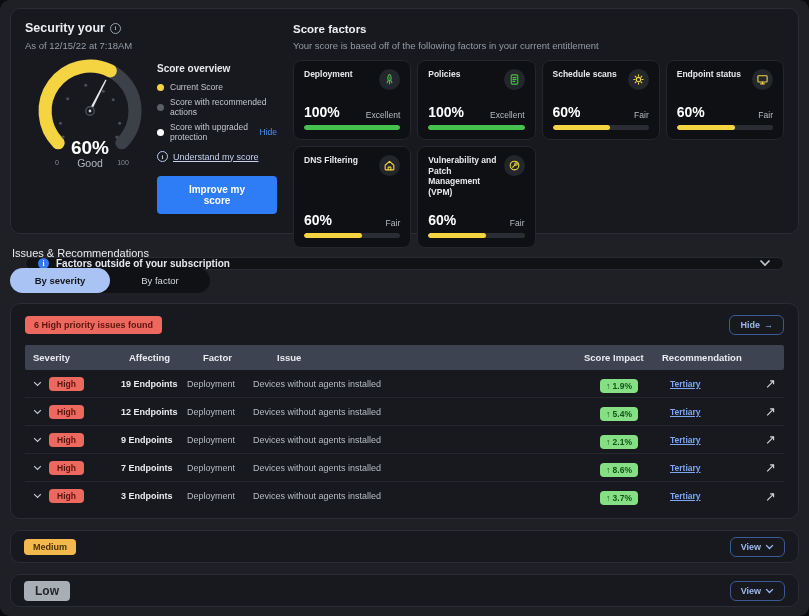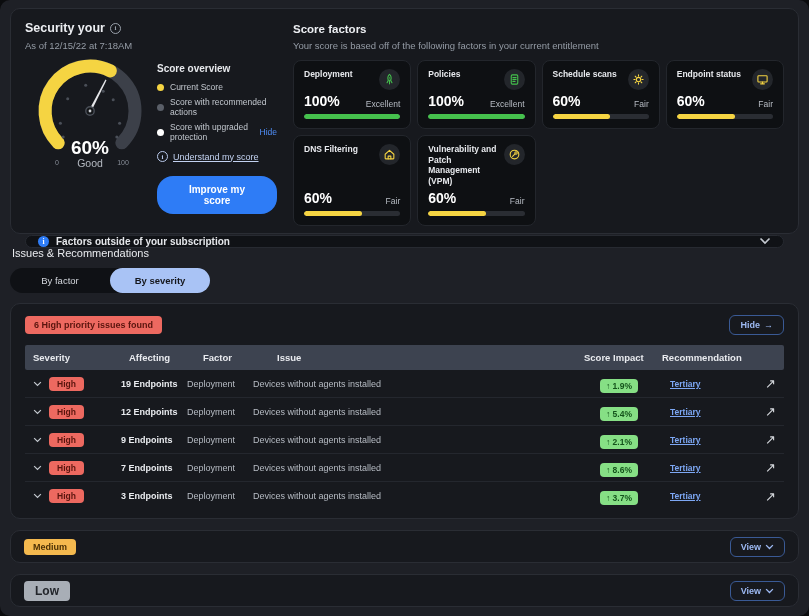--- a/index.html
+++ b/index.html
@@ -29,41 +29,41 @@
   .overview { flex:1; padding-top:8px; }
   .ov-title { font-size:10px; font-weight:bold; color:#e7e9ed; margin-bottom:8px; }
   .legend-item { display:flex; align-items:center; gap:6px; margin-bottom:5px; }
   .legend-dot { width:7px; height:7px; border-radius:50%; background:var(--accent,#888); flex:none; }
   .legend-label { font-size:8.5px; color:#c3c8cf; }
   .legend-link { font-size:8.5px; color:#4f8df7; margin-left:3px; cursor:pointer; }
   .understand { display:flex; align-items:center; gap:5px; margin-top:9px; cursor:pointer; }
   .understand .info-outline { border-color:#b9c9ec; color:#b9c9ec; }
   .understand-label { font-size:9px; color:#c3d2f1; text-decoration:underline; }
   .improve-btn {
-    margin-top:14px; background:#2e7cf6; color:#fff; border:none; border-radius:16px;
+    margin-top:14px; background:#2e7cf6; color:#fff; border:none; border-radius:4px;
     font-size:10px; font-weight:bold; padding:8px 18px; cursor:pointer;
     font-family:"Liberation Sans", sans-serif;
   }
   
   .right-col { flex:1; padding-left:8px; }
   .sf-title { font-size:11.5px; font-weight:bold; color:#eceef2; margin-top:2px; }
   .sf-sub { font-size:9.5px; color:#959ca6; margin-top:5px; margin-bottom:9px; }
   .cards-grid { display:grid; grid-template-columns:repeat(4,1fr); gap:6px; }
   .card {
     background:#0e1013; border:1px solid #23262c; border-radius:8px; padding:8px 10px 9px;
     min-height:57px; display:flex; flex-direction:column;
   }
   .card-head { display:flex; justify-content:space-between; align-items:flex-start; gap:4px; }
   .card-name { font-size:8.5px; font-weight:bold; color:#e7e9ed; line-height:1.25; }
   .icon-circle {
     width:21px; height:21px; border-radius:50%; background:#23262b; flex:none;
     display:flex; align-items:center; justify-content:center; color:var(--accent,#ccc);
   }
   .card-mid { display:flex; justify-content:space-between; align-items:flex-end; margin-top:auto; padding-top:3px; }
-  .card-pct { font-size:14px; font-weight:bold; color:#fff; }
+  .card-pct { font-size:14px; font-weight:bold; color:#fff;margin-top:11px; }
   .card-rating { font-size:8.5px; color:#b7bcc4; }
   .card-bar { height:5px; background:#2a2d33; border-radius:3px; margin-top:5px; overflow:hidden; }
   .card-bar-fill { height:100%; border-radius:3px; background:var(--accent,#888); width:calc(var(--pct,0)*1%); }
   
   .outside-bar {
     margin-top:9px; background:#101216; border:1px solid #272a31; border-radius:8px;
     height:29px; display:flex; align-items:center; padding:0 12px; gap:7px; cursor:pointer;
   }
   .info-filled {
     width:11px; height:11px; border-radius:50%; background:#2e7cf6; color:#fff; font-size:7.5px;
@@ -314,22 +314,22 @@
       <svg width="12" height="8" viewBox="0 0 12 8">
           <polyline class="chev" points="1.5,1.5 6,6 10.5,1.5"></polyline>
         </svg>
     </div>
   </div>
 
   
   <div class="section-title">Issues &amp; Recommendations</div>
 
   <div class="tabs">
+    <div class="tab active">By severity</div>
     <div class="tab">By factor</div>
-    <div class="tab active">By severity</div>
   </div>
 
   <div class="panel issues-panel">
     <div class="issues-top">
       <span class="hp-badge">6 High priority issues found</span>
       <button class="ghost-btn">
         <span>Hide</span>
         <span>→</span>
       </button>
     </div>

